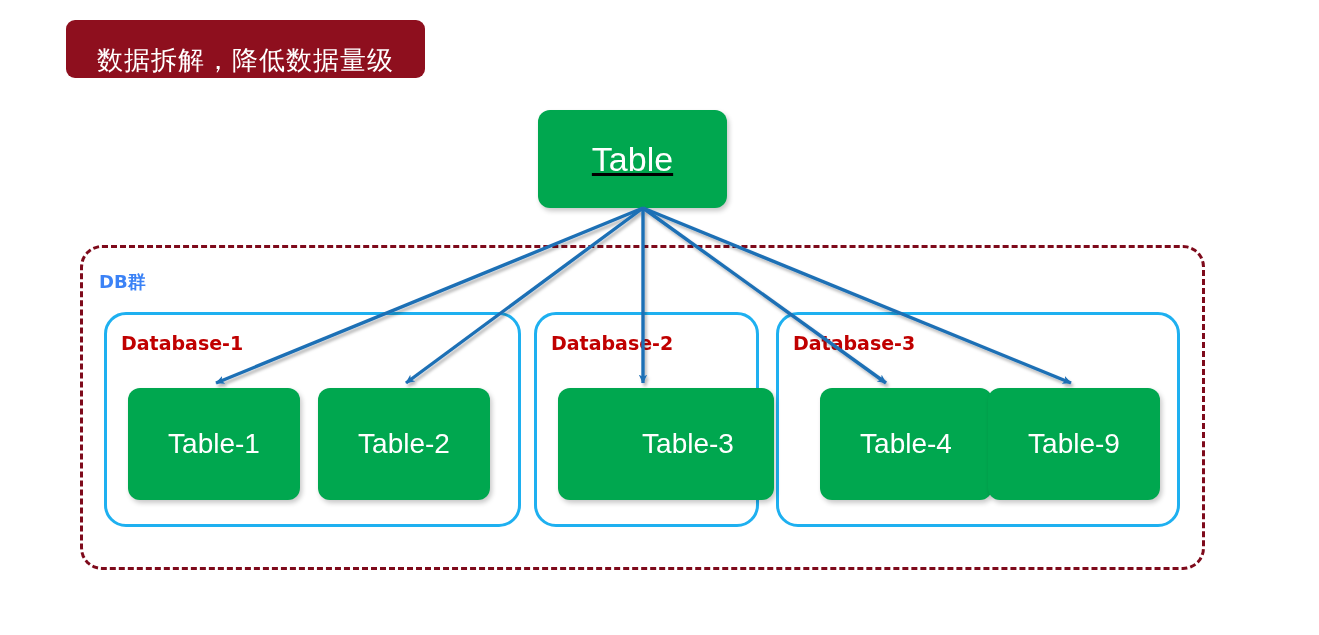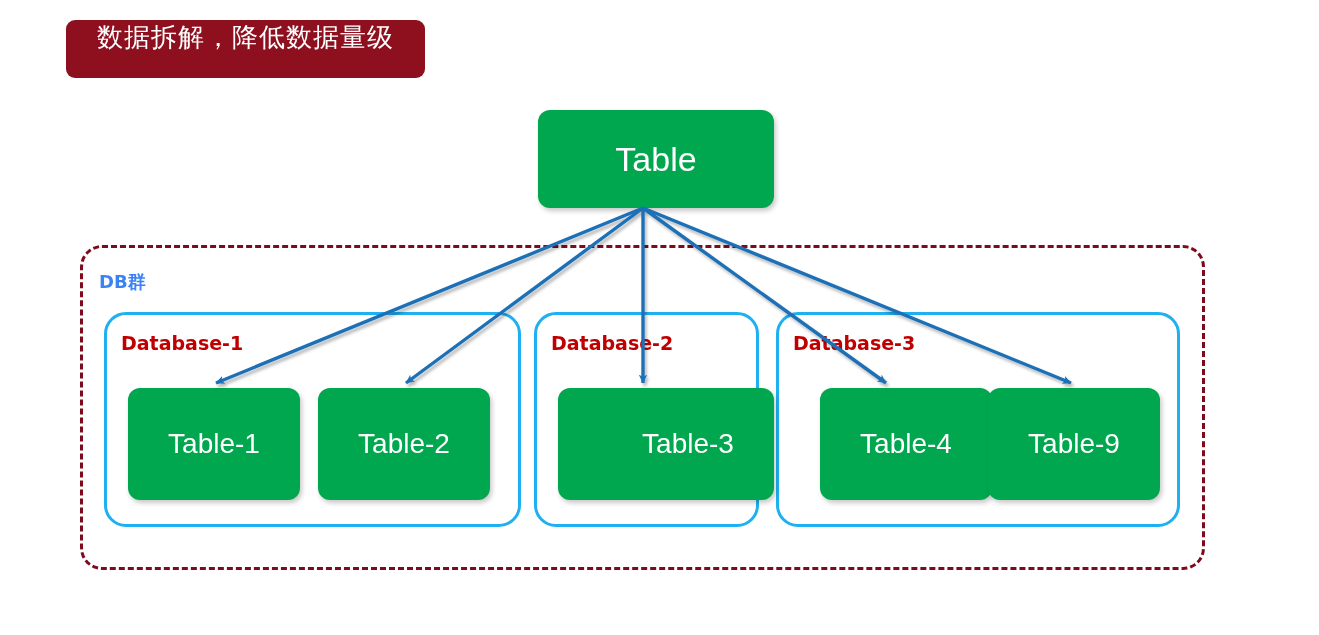--- a/index.html
+++ b/index.html
@@ -18,21 +18,21 @@
   
   .title-banner {
     position: absolute;
     left: 66px;
     top: 20px;
     width: 359px;
     height: 58px;
     background: #8E0F1E;
     border-radius: 9px;
     display: flex;
-    align-items: flex-start;
+    align-items: flex-end;
     justify-content: center;
   }
   .title-banner .title-text {
     color: #ffffff;
     font-size: 26px;
     letter-spacing: 1px;
     font-family: "DejaVu Sans", "Liberation Sans", sans-serif;
     white-space: nowrap;
   }
 
@@ -48,22 +48,23 @@
   }
   .node-green .node-label {
     color: #ffffff;
     font-size: 34px;
     font-family: "Liberation Sans", sans-serif;
     white-space: nowrap;
   }
   .root-table {
     left: 538px;
     top: 110px;
-    width: 236px;
+    width: 189px;
     height: 98px;
+    text-decoration: underline;
   }
 
   
   .db-cluster {
     position: absolute;
     left: 80px;
     top: 245px;
     width: 1125px;
     height: 325px;
     border: 3px dashed #7E0A1B;

